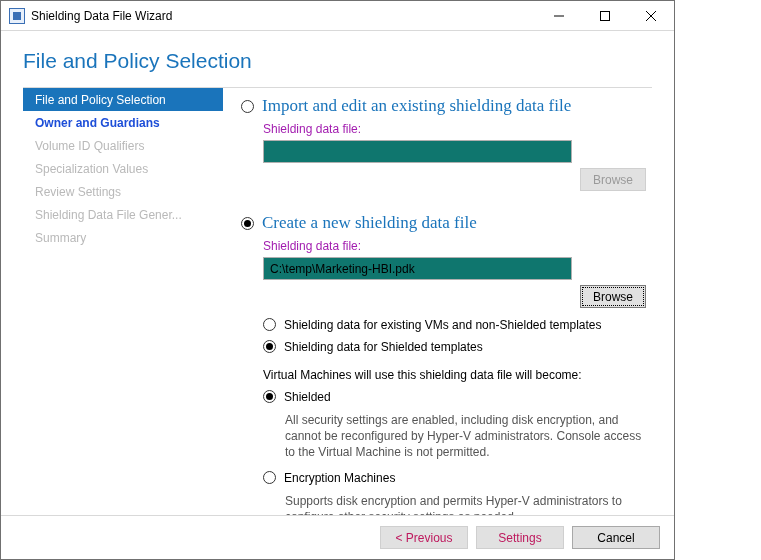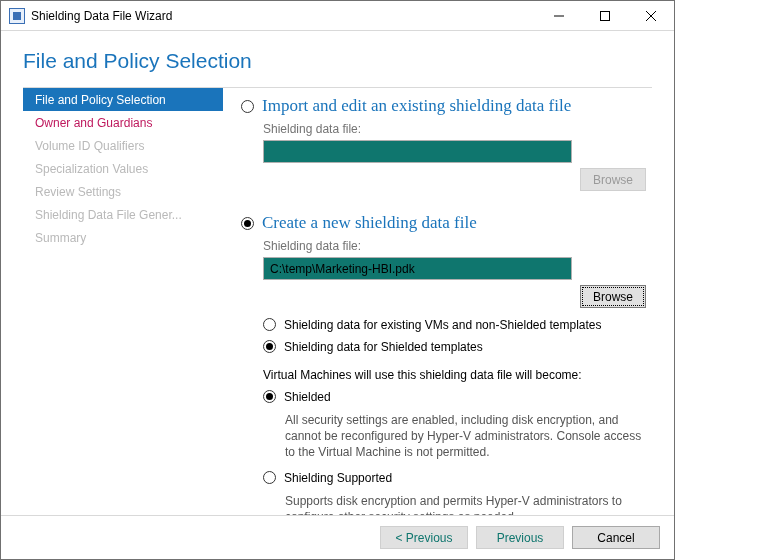--- a/index.html
+++ b/index.html
@@ -11,38 +11,38 @@
   .titletext { font-size:12px; color:#000; flex:0 0 auto; }
   .tbspacer { flex:1; }
   .winbtn { width:46px; height:30px; display:flex; align-items:center; justify-content:center; color:#000; }
   .winbtn svg { display:block; }
   .body { flex:1; display:flex; flex-direction:column; padding:18px 22px 0 22px; overflow:hidden; }
   .heading { font-size:21px; color:#1a74bb; font-weight:400; margin-bottom:14px; }
   .midrow { flex:1; display:flex; overflow:hidden; }
   .sidebar { width:200px; border-top:1px solid #d9d9d9; padding-top:0; }
   .sideitem { height:23px; font-size:12px; display:flex; align-items:center; padding:0 12px; color:#b9b9b9; white-space:nowrap; overflow:hidden; text-overflow:ellipsis; }
   .sideitem.active { background:#1a74bb; color:#fff; }
-  .sideitem.enabled { color:#be185d; }
+  .sideitem.enabled { color:#1d4ed8;font-weight:bold; }
   .main { flex:1; border-top:1px solid #d9d9d9; padding:8px 6px 0 18px; font-size:12px; color:#000; overflow:auto; }
   .optrow { display:flex; align-items:center; gap:8px; margin-bottom:6px;font-family:Liberation Serif, serif; }
   .optradio { width:13px; height:13px; border:1px solid #333; border-radius:50%; position:relative; flex:0 0 auto; background:#fff; }
   .optradio.checked::after { content:""; position:absolute; inset:2px; border-radius:50%; background:#000; }
   .optlabel-big { font-size:17px; color:#1a74bb; font-weight:400; }
-  .sublabel { margin:4px 0 4px 22px; color:#737373; }
+  .sublabel { margin:4px 0 4px 22px; color:#a21caf; }
   .fieldrow { display:flex; align-items:stretch; gap:8px; margin:0 0 10px 22px; }
   .textfield { flex:1; height:23px; border:1px solid #b0b0b0; background:#0f766e; font-size:12px; padding:0 6px; color:#000; outline:none; }
   .btn { min-width:66px; height:23px; border:1px solid #a8a8a8; background:#e1e1e1; font-size:12px; color:#000; padding:0 10px; display:inline-flex; align-items:center; justify-content:center;margin-top:28px; }
   .btn.disabled { color:#9a9a9a; border-color:#cfcfcf; }
   .btn.focus { outline:1px dotted #000; outline-offset:-3px; background:#e1e1e1; border-color:#7a7a7a; }
   .smallradio-row { display:flex; align-items:flex-start; gap:8px; margin:0 0 8px 22px; }
   .desc { margin:0 0 10px 44px; color:#555; line-height:1.35; }
   .sectiontext { margin:14px 0 8px 22px; color:#000; }
   .footer { height:44px; border-top:1px solid #d9d9d9; display:flex; align-items:center; justify-content:flex-end; gap:8px; padding:0 14px; }
   .footbtn { width:88px; height:23px; border:1px solid #a8a8a8; background:#e1e1e1; font-size:12px; color:#000; display:inline-flex; align-items:center; justify-content:center; }
-  .footbtn.disabled { color:#0f766e; border-color:#cfcfcf; }
+  .footbtn.disabled { color:#be185d; border-color:#cfcfcf; }
 </style>
 </head>
 <body>
 
 <div class="window">
 
   <div class="titlebar">
     <div class="appicon"></div>
     <div class="titletext">Shielding Data File Wizard</div>
     <div class="tbspacer"></div>
@@ -129,27 +129,27 @@
         <div class="sectiontext">Virtual Machines will use this shielding data file will become:</div>
 
         <div class="smallradio-row">
           <div class="optradio checked"></div>
           <div>Shielded</div>
         </div>
         <div class="desc">All security settings are enabled, including disk encryption, and cannot be reconfigured by Hyper-V administrators. Console access to the Virtual Machine is not permitted.</div>
 
         <div class="smallradio-row">
           <div class="optradio"></div>
-          <div>Shielding Supported</div>
+          <div>Encryption Machines</div>
         </div>
         <div class="desc">Supports disk encryption and permits Hyper-V administrators to configure other security settings as needed.</div>
 
       </div>
     </div>
   </div>
 
   <div class="footer">
     <div class="footbtn disabled">&lt; Previous</div>
-    <div class="footbtn disabled">Previous</div>
+    <div class="footbtn disabled">Settings</div>
     <div class="footbtn">Cancel</div>
   </div>
 
 </div>
 
 </body></html>

